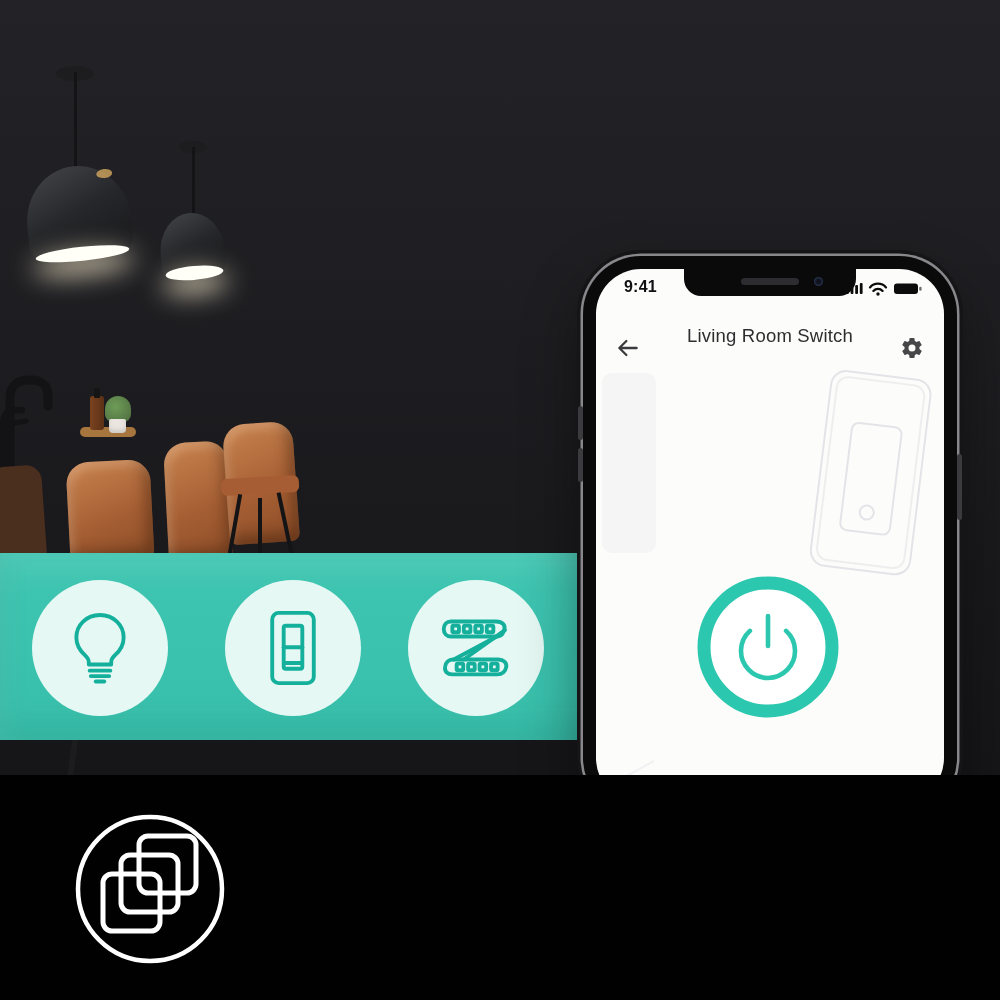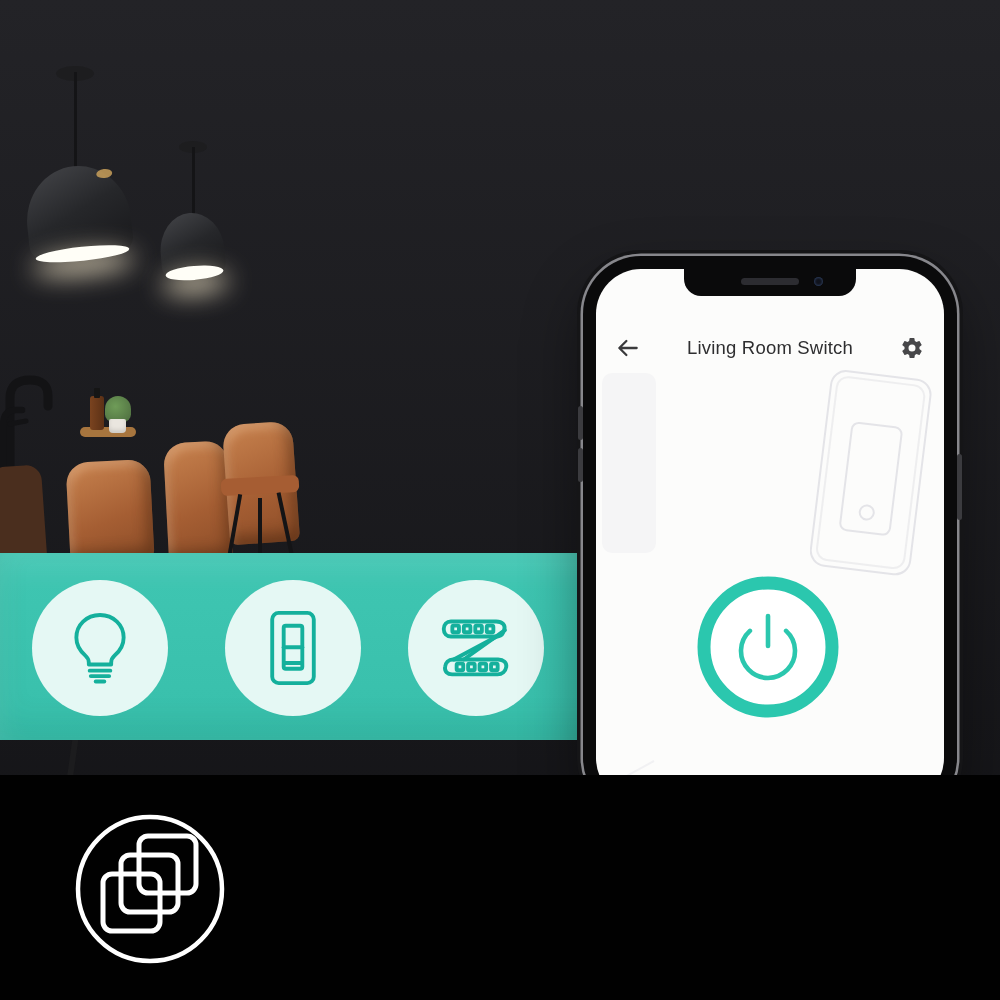--- a/index.html
+++ b/index.html
@@ -44,21 +44,21 @@
     background:#fcfcfb;overflow:hidden}
   #notch{position:absolute;top:0;left:50%;transform:translateX(-50%);width:172px;height:27px;
     background:#0a0a0b;border-radius:0 0 17px 17px}
   #notch .speaker{position:absolute;left:50%;top:9px;transform:translateX(-50%);width:58px;height:7px;
     background:#2c2c31;border-radius:4px}
   #notch .cam{position:absolute;left:50%;top:8px;margin-left:44px;width:9px;height:9px;border-radius:50%;
     background:#10131c;box-shadow:inset 0 0 2px 1px #2b3a58}
   .statusbar{position:absolute;top:0;left:0;right:0;height:36px}
   .time{position:absolute;left:28px;top:9px;font-size:16px;font-weight:700;color:#101012;letter-spacing:.2px}
   .sb-icons{position:absolute;right:22px;top:12px}
-  .appheader{position:absolute;top:56px;left:0;right:0;height:46px;display:flex;align-items:center}
+  .appheader{position:absolute;top:56px;left:0;right:0;height:46px;display:flex;align-items:flex-start}
   .back{position:absolute;left:19px;top:10px}
   .apptitle{flex:1;text-align:center;font-size:18.5px;font-weight:500;color:#2e2e30;letter-spacing:.2px}
   .gearbox{position:absolute;right:20px;top:11px}
   .accent-ring{stroke:var(--accent,#2bc7ae)}
   .faintstroke{stroke:#e4e4e8;fill:none;stroke-width:2}
 
   
   #panel{background:var(--panel,#010101)}
   .whitestroke{stroke:#fff;fill:none;stroke-linejoin:round}
 </style>
@@ -226,20 +226,40 @@
     </div>
   </div>
 
   <div id="phone" class="abs" style="left:583px;top:256px;width:374px;height:560px">
     <div class="sidebtn" style="right:-5px;top:198px;width:5px;height:66px"></div>
     <div class="sidebtn" style="left:-5px;top:150px;width:5px;height:34px"></div>
     <div class="sidebtn" style="left:-5px;top:192px;width:5px;height:34px"></div>
 
     <div id="screen">
 
+      <div class="statusbar">
+        <span class="time">9:41</span>
+        <svg class="sb-icons" width="76" height="15" viewBox="0 0 76 15">
+          <g fill="#0c0c0d">
+            <rect x="0" y="8" width="2.8" height="5" rx="1"></rect>
+            <rect x="4.6" y="6" width="2.8" height="7" rx="1"></rect>
+            <rect x="9.2" y="4" width="2.8" height="9" rx="1"></rect>
+            <rect x="13.8" y="2" width="2.8" height="11" rx="1"></rect>
+          </g>
+          <g fill="none" stroke="#0c0c0d" stroke-width="2.3" stroke-linecap="round">
+            <path d="M24 6.4 A 10.5 10.5 0 0 1 40 6.4"></path>
+            <path d="M27.4 9.9 A 6.2 6.2 0 0 1 36.6 9.9"></path>
+            <circle cx="32" cy="13" r="1.7" fill="#0c0c0d" stroke="none"></circle>
+          </g>
+          <g>
+            <rect x="48" y="2.5" width="24" height="10.5" rx="3" fill="#0c0c0d"></rect>
+            <rect x="73.2" y="5.8" width="2.4" height="4" rx="1.2" fill="#0c0c0d" opacity="0.6"></rect>
+          </g>
+        </svg>
+      </div>
 
       <div id="notch">
         <div class="speaker"></div>
         <div class="cam"></div>
       </div>
 
       <div class="appheader">
         <svg class="back" width="26" height="26" viewBox="0 0 24 24">
           <path d="M4.5 12 H20 M10.5 5.5 L4 12 L10.5 18.5" fill="none" stroke="#3a3a3c" stroke-width="2.1" stroke-linecap="round" stroke-linejoin="round"></path>
         </svg>

